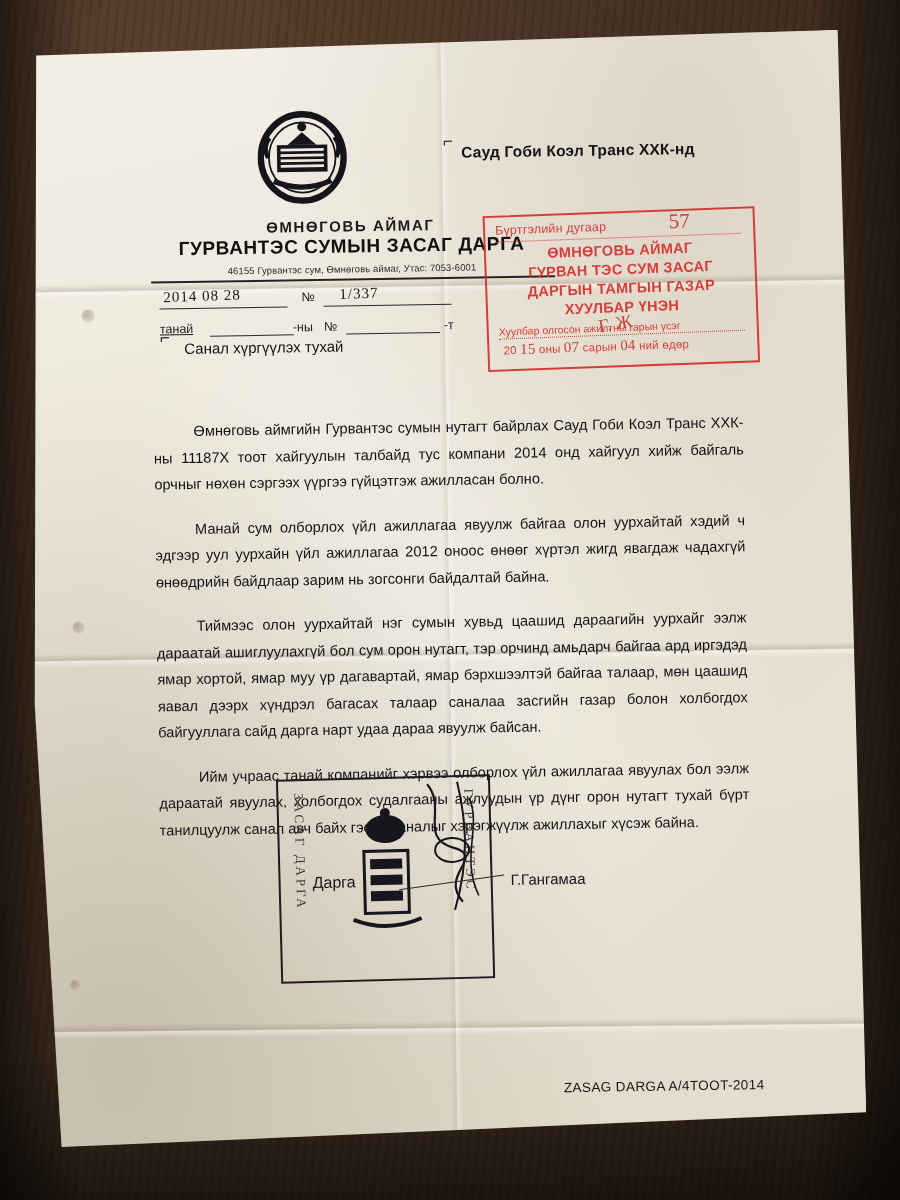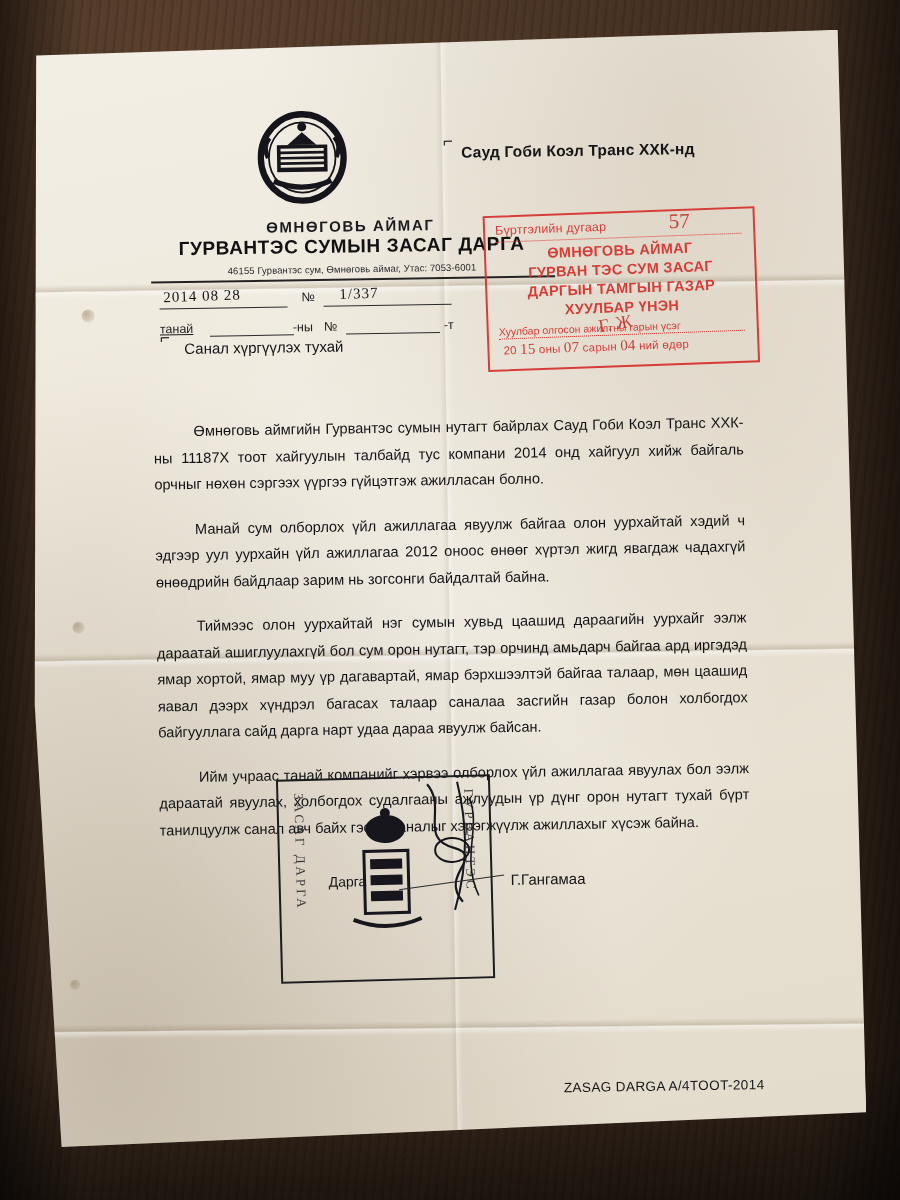--- a/index.html
+++ b/index.html
@@ -176,21 +176,21 @@
     border:2px solid #1c1c1e; transform: rotate(-0.6deg);
   }
   #seal .glyphcol {
     position:absolute; top:12px; font-family:"Liberation Serif", serif;
     writing-mode: vertical-rl; font-size:13px; letter-spacing:3px; color:#1c1c1e; opacity:.85;
   }
   #seal .seal-center {
     position:absolute; left:58px; top:28px; width:96px; height:130px;
   }
   .sig-title {
-    position:absolute; left:296px; top:836px; font-size:14px; color:#151517;
+    position:absolute; left:280px; top:836px; font-size:16px; color:#151517;
   }
   .sig-name {
     position:absolute; left:478px; top:836px; font-size:15px; color:#151517;
   }
   .sig-lead {
     position:absolute; left:366px; top:846px; width:106px; height:1px; background:#2a2a2c; transform:rotate(-7deg);
   }
   .scribble { position:absolute; left:376px; top:742px; width:100px; height:140px; }
 
   

